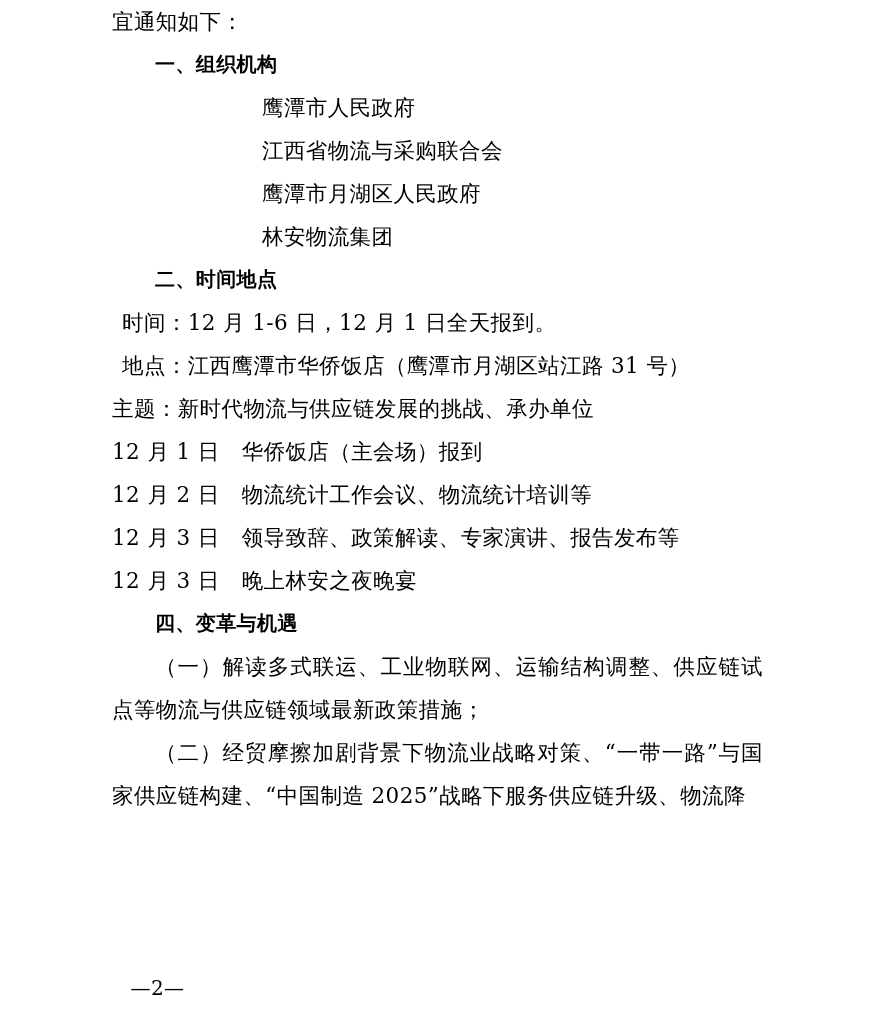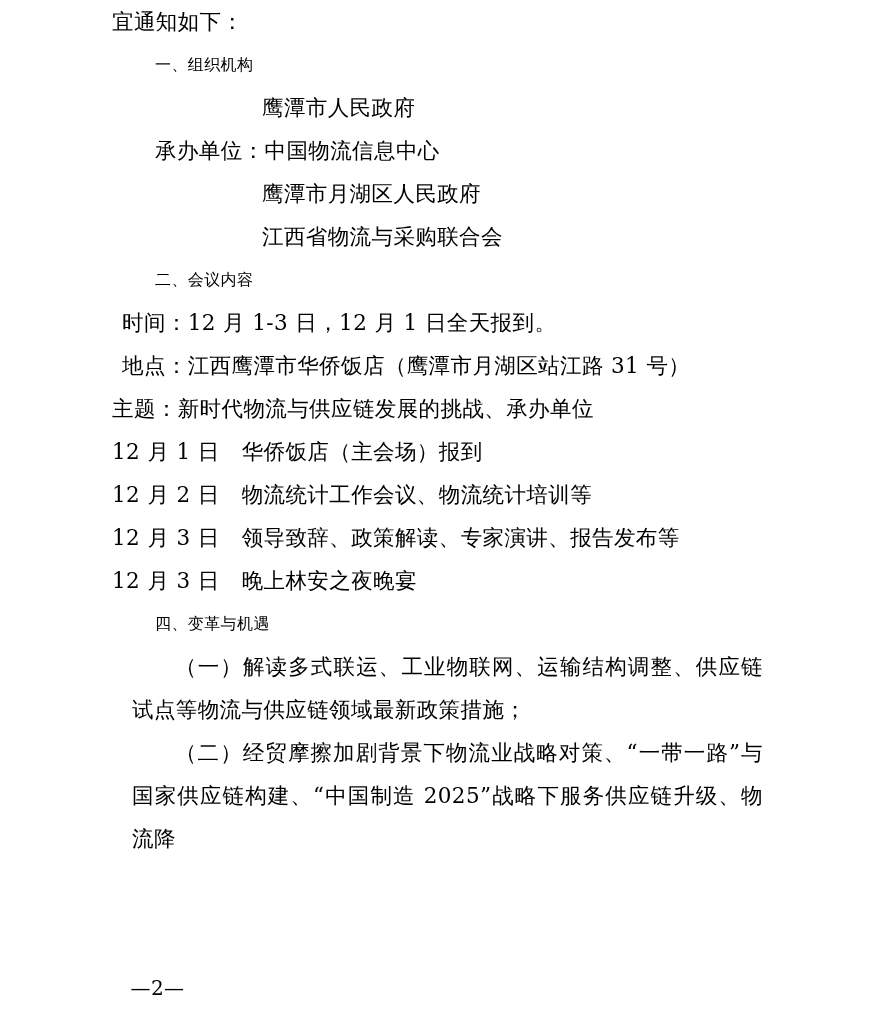--- a/index.html
+++ b/index.html
@@ -22,41 +22,40 @@
     box-sizing: border-box;
     padding: 0 112px;
   }
   .line {
     font-size: 21.5px;
     line-height: 43px;
     letter-spacing: 0.4px;
     white-space: pre;
   }
   .heading {
-    font-weight: normal;
-    font-size: 16px;
+    font-weight: bold;
+    font-size: 20px;
     line-height: 43px;
     letter-spacing: 0.4px;
     white-space: pre;
   }
   .indent-1 { padding-left: 43px; }
   .indent-2 { padding-left: 43px; }
   .indent-3 { padding-left: 150px; }
   .indent-half { padding-left: 10px; }
   .flow {
     font-size: 21.5px;
     line-height: 43px;
     letter-spacing: 0.4px;
     text-align: justify;
     text-justify: inter-ideograph;
   }
   .flow .first {
     display: block;
     text-indent: 43px;
-    margin-left: 20px;
   }
   .page-number {
     position: absolute;
     left: 0;
     right: 0;
     bottom: 14px;
     text-align: center;
     font-size: 20px;
     letter-spacing: 0.5px;
   }
@@ -67,26 +66,26 @@
 </style>
 </head>
 <body>
 
 <div class="page">
 
   <div class="line">宜通知如下：</div>
 
   <div class="heading indent-1">一、组织机构</div>
   <div class="line indent-3">鹰潭市人民政府</div>
-  <div class="line indent-2">承办单位：中国物流信息中心</div>
+  <div class="line indent-3">江西省物流与采购联合会</div>
   <div class="line indent-3">鹰潭市月湖区人民政府</div>
-  <div class="line indent-3">江西省物流与采购联合会</div>
+  <div class="line indent-3">林安物流集团</div>
 
-  <div class="heading indent-1">二、会议内容</div>
-  <div class="line indent-half">时间：12 月 1-3 日，12 月 1 日全天报到。</div>
+  <div class="heading indent-1">二、时间地点</div>
+  <div class="line indent-half">时间：12 月 1-6 日，12 月 1 日全天报到。</div>
   <div class="line indent-half">地点：江西鹰潭市华侨饭店（鹰潭市月湖区站江路 31 号）</div>
 
   <div class="line">主题：新时代物流与供应链发展的挑战、承办单位</div>
   <div class="line">12 月 1 日　华侨饭店（主会场）报到</div>
   <div class="line">12 月 2 日　物流统计工作会议、物流统计培训等</div>
   <div class="line">12 月 3 日　领导致辞、政策解读、专家演讲、报告发布等</div>
   <div class="line">12 月 3 日　晚上林安之夜晚宴</div>
 
   <div class="heading indent-1">四、变革与机遇</div>
   <div class="flow">

